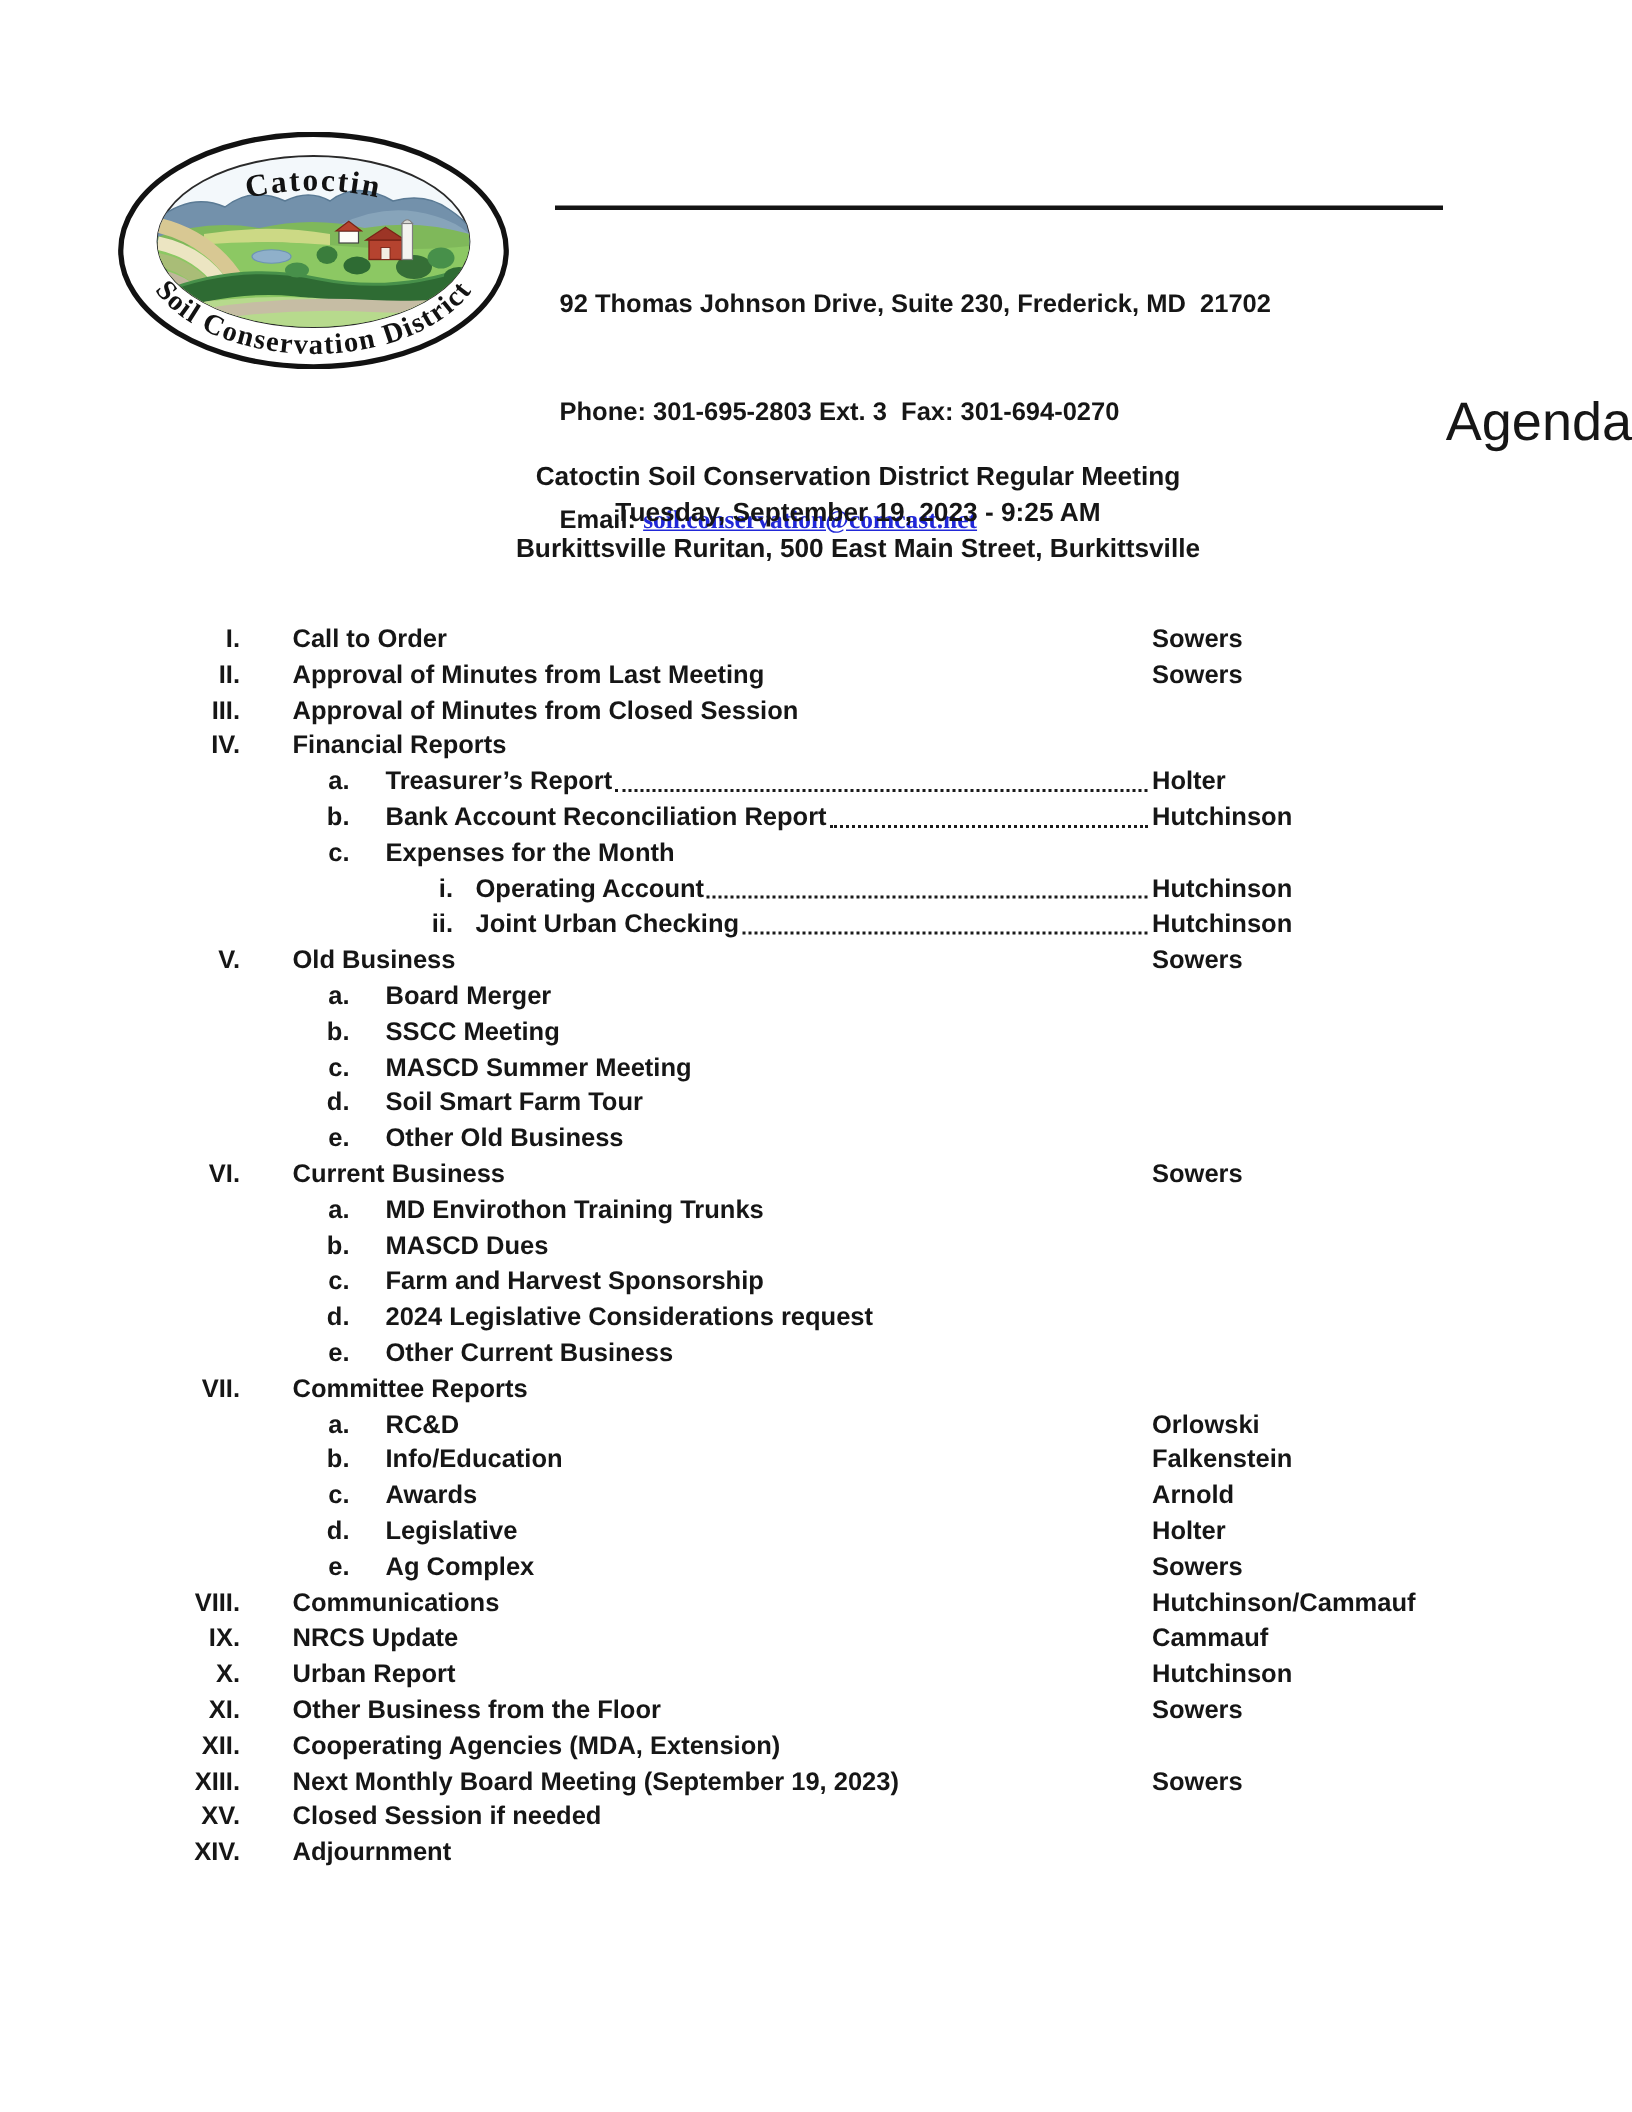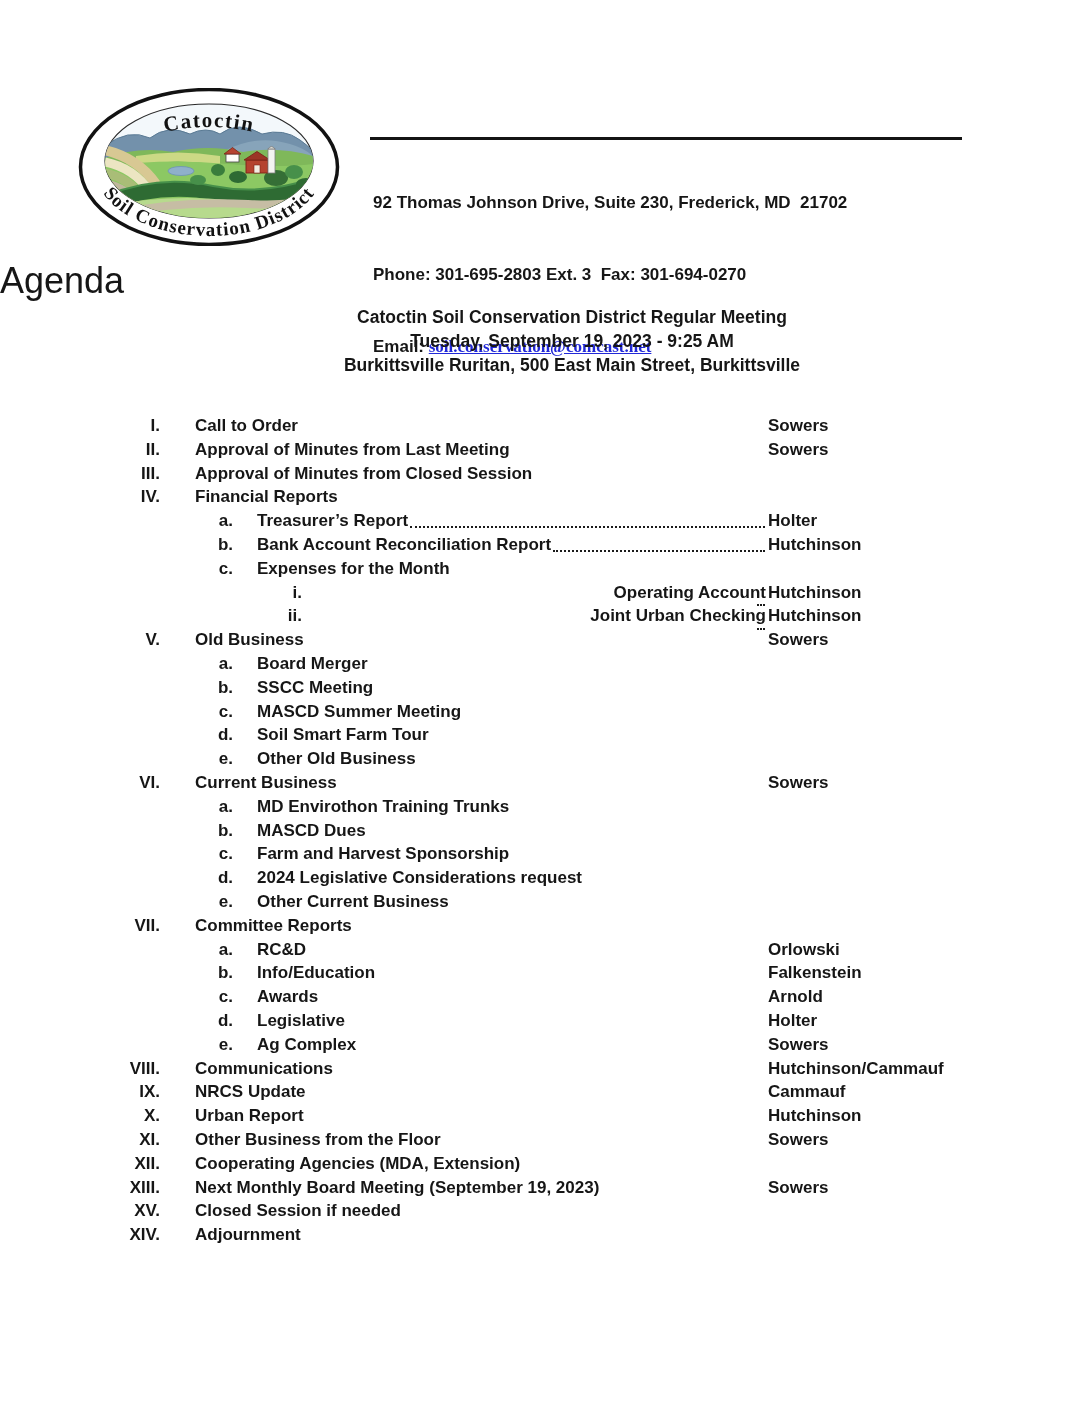--- a/index.html
+++ b/index.html
@@ -12,35 +12,35 @@
     color:#161616;
     font-weight:600;
     overflow:hidden;
   }
   
   .logo-wrap{position:absolute;left:78px;top:88px;width:262px;height:158px;}
   .rule{position:absolute;left:370px;top:137px;width:592px;height:3px;background:#141414;}
   .contact{position:absolute;left:373px;top:143px;font-size:17px;line-height:24px;white-space:pre;}
   .contact a{color:#2128d8;text-decoration:underline;font-weight:600;cursor:pointer;font-family:Liberation Serif, serif;}
   
-  .title{position:absolute;left:0;top:261px;width:100%;text-align:left;
+  .title{position:absolute;left:0;top:261px;width:100%;text-align:right;
          font-size:36px;line-height:40px;font-weight:400;}
   .subtitles{position:absolute;left:0;top:305px;width:100%;text-align:center;
          font-size:17.5px;line-height:24px;margin-left:28px;}
   
   .agenda{position:absolute;left:0;top:414px;width:100%;font-size:17px;}
   .row{position:relative;height:23.8px;line-height:23.8px;}
   .marker{position:absolute;top:0;text-align:right;}
   .lvl1 .marker{left:60px;width:100px;}
   .lvl2 .marker{left:180px;width:53px;}
   .lvl3 .marker{left:240px;width:62px;}
   .content{position:absolute;top:0;display:flex;align-items:flex-end;white-space:nowrap;}
   .lvl1 .content{left:195px;text-align:center;}
   .lvl2 .content{left:257px;}
-  .lvl3 .content{left:317px;flex-direction:column;}
+  .lvl3 .content{left:317px;}
   .content.has-leader{right:calc(100% - 766px);}
   .leader{flex:1 1 auto;min-width:8px;border-bottom:2px dotted #1a1a1a;margin:0 1px 5px 2px;}
   .presenter{position:absolute;left:768px;top:0;white-space:nowrap;}
 </style>
 </head>
 <body>
 
 <div class="page">
 
   <div class="logo-wrap">

